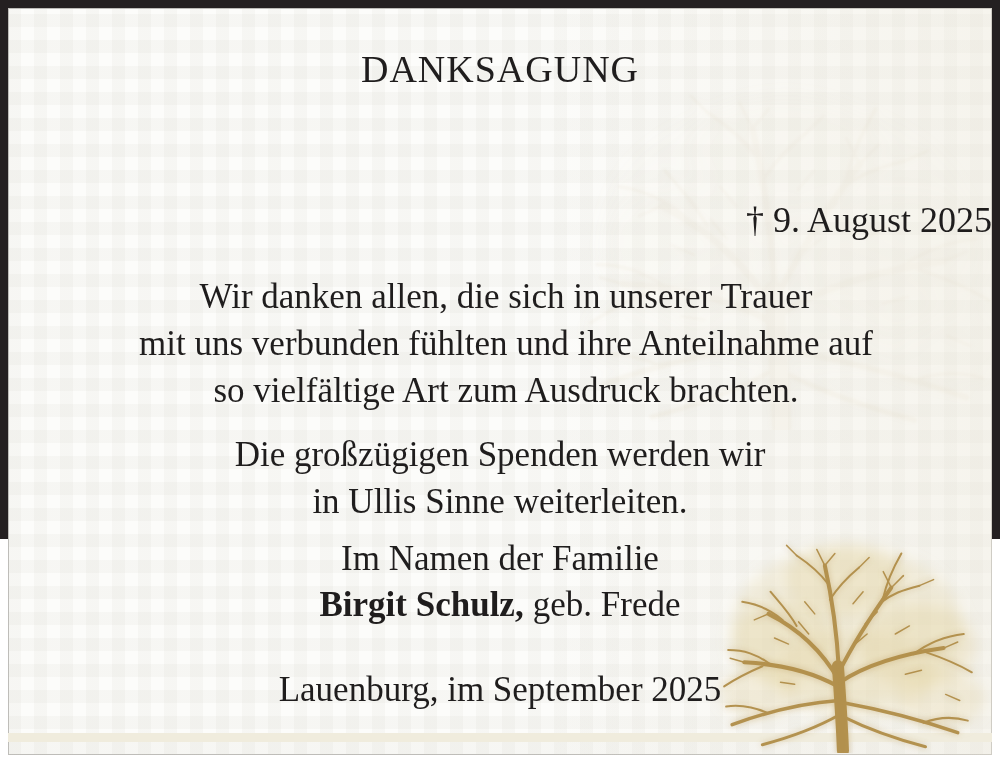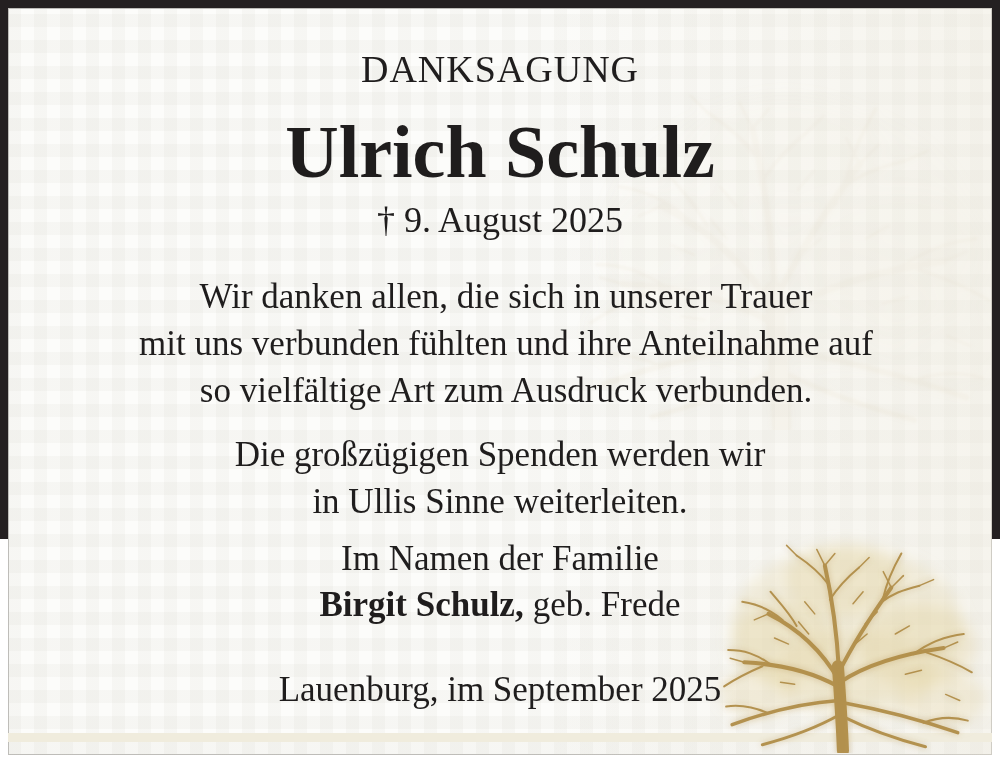--- a/index.html
+++ b/index.html
@@ -50,21 +50,21 @@
     font-size:38px;line-height:1.15;
     letter-spacing:1px;
   }
   .deceased{
     top:107px;
     font-size:74px;line-height:74px;
     font-weight:bold;
   }
   .deathdate{
     top:192px;
-    font-size:36px;line-height:40px;
+    font-size:36px;line-height:40px;text-align:right;
   }
   .para{font-size:35px;line-height:47px;}
   .para-thanks{top:265px;padding-left:12px;}
   .para-donation{top:423px;}
   .para-closing{top:528px;line-height:46px;}
   .bold-name{font-weight:bold;}
   .name-suffix{margin-left:.26em;}
   .placedate{
     top:662px;
     font-size:35px;line-height:40px;
@@ -171,28 +171,27 @@
 
 <div class="frame">
   <div class="paper">
 
     <svg class="tree-faint" viewBox="0 0 290 238">
         <use href="#bare-tree"></use>
       </svg>
 
     <div class="textline heading">DANKSAGUNG</div>
 
-    <div class="textline deceased">Ulrich Schulz</div>
 
     <div class="textline deathdate">† 9. August 2025</div>
 
     <div class="textline para para-thanks">
       <div>Wir danken allen, die sich in unserer Trauer</div>
       <div>mit uns verbunden fühlten und ihre Anteilnahme auf</div>
-      <div>so vielfältige Art zum Ausdruck verbunden.</div>
+      <div>so vielfältige Art zum Ausdruck brachten.</div>
     </div>
 
     <div class="textline para para-closing">
       <div>Im Namen der Familie</div>
       <div>
         <span class="bold-name">Birgit Schulz,</span><span class="name-suffix">geb. Frede</span>
       </div>
     </div>
 
     <div class="textline para para-donation">

